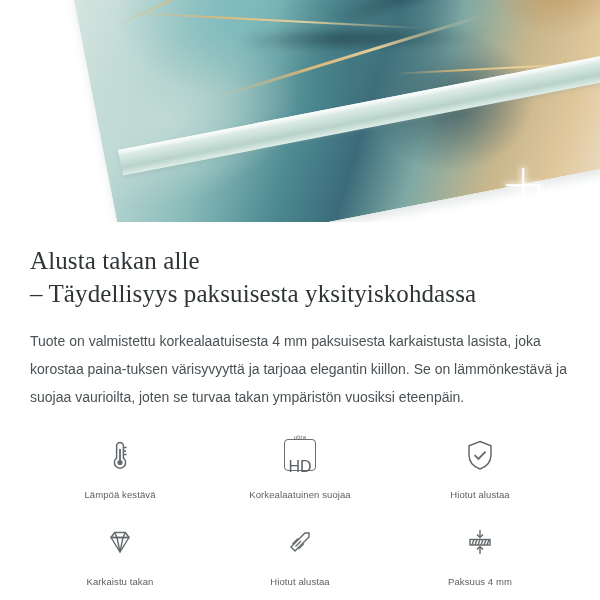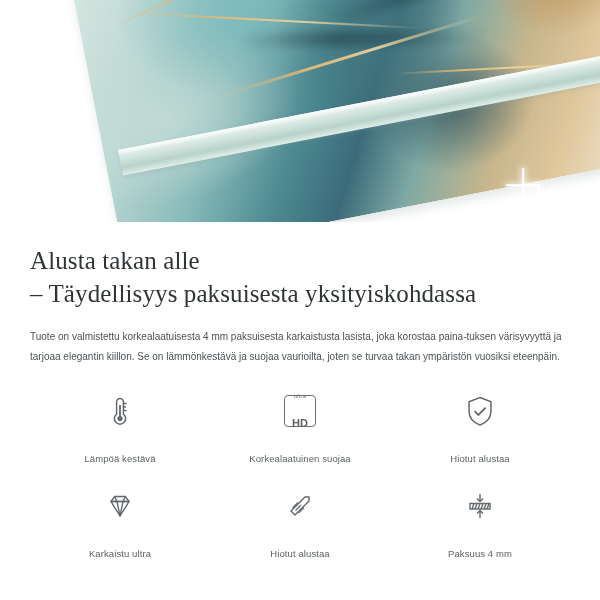--- a/index.html
+++ b/index.html
@@ -128,21 +128,21 @@
     font-family: "Liberation Serif", serif;
     font-size: 25px;
     line-height: 1.33;
     color: #2f3437;
     font-weight: 400;
     letter-spacing: 0.1px;
   }
   .headline .l2 { display: block; }
   .body-copy {
     margin: 16px 0 0 0;
-    font-size: 10px;
+    font-size: 14px;
     line-height: 2.0;
     color: #4a5154;
     max-width: 545px;
   }
 
   
   .features {
     margin-top: 18px;
     display: grid;
     grid-template-columns: repeat(3, 1fr);
@@ -157,21 +157,21 @@
   }
   .feature-icon {
     width: 52px;
     height: 52px;
     display: flex;
     align-items: center;
     justify-content: center;
     color: #63696c;
   }
   .feature-label {
-    margin-top: 16px;
+    margin-top: 8px;
     font-size: 9.5px;
     color: #5b6164;
     text-align: center;
     letter-spacing: 0.1px;
   }
   .ultrahd-box {
     width: 30px;
     height: 30px;
     border: 1.6px solid #6a7073;
     border-radius: 4px;
@@ -180,22 +180,22 @@
     align-items: center;
     justify-content: center;
     line-height: 1;
   }
   .ultrahd-box .u-small {
     font-size: 6px;
     letter-spacing: 0.2px;
     color: #6a7073;
   }
   .ultrahd-box .u-big {
-    font-size: 11px;
-    font-weight: bold;
+    font-size: 16px;
+    font-weight: normal;
     color: #5b6164;
     margin-top: 19px;
   }
 </style>
 </head>
 <body>
 
 <div class="page">
 
   <div class="hero">
@@ -265,21 +265,21 @@
 
       <div class="feature">
         <div class="feature-icon">
           <svg width="42" height="42" viewBox="0 0 42 42" fill="none" stroke="#63696c" stroke-width="1.4">
             <path d="M12 16.5h18L21 31 12 16.5z"></path>
             <path d="M12 16.5l3.6-5h10.8l3.6 5"></path>
             <path d="M15.6 11.5L18 16.5 21 31 24 16.5l2.4-5"></path>
             <path d="M12 16.5h18"></path>
           </svg>
         </div>
-        <div class="feature-label">Karkaistu ultra</div>
+        <div class="feature-label">Karkaistu takan</div>
       </div>
 
       <div class="feature">
         <div class="feature-icon">
           <svg width="42" height="42" viewBox="0 0 42 42" fill="none" stroke="#63696c" stroke-width="1.3">
             <path d="M12 26 L26 12 L30 12 L30 16 L16 30 Z" stroke-width="1.4"></path>
             <line x1="16.5" y1="25.5" x2="22" y2="20"></line>
             <line x1="19.5" y1="28" x2="25" y2="22.5"></line>
             <line x1="13.5" y1="23" x2="19" y2="17.5"></line>
           </svg>

